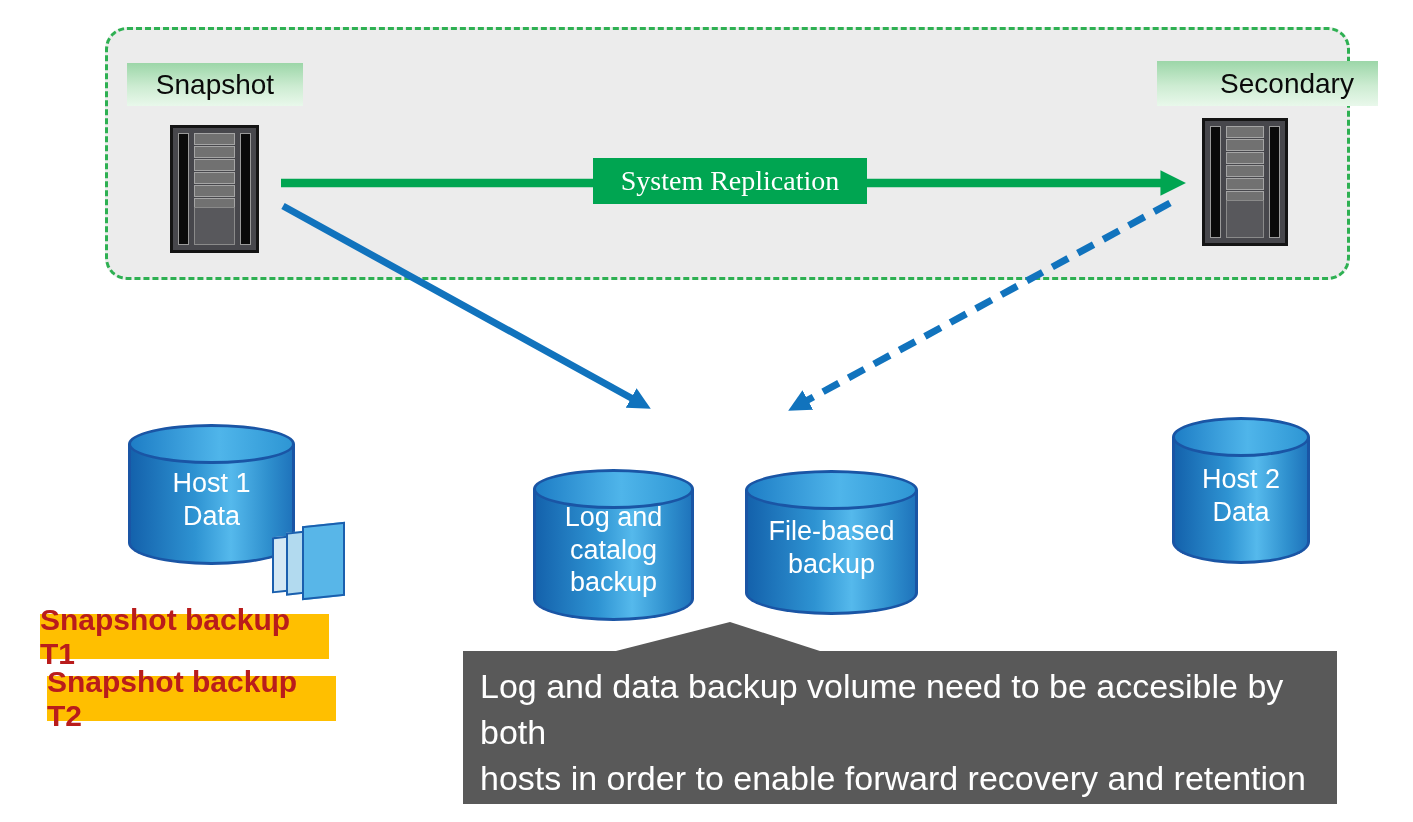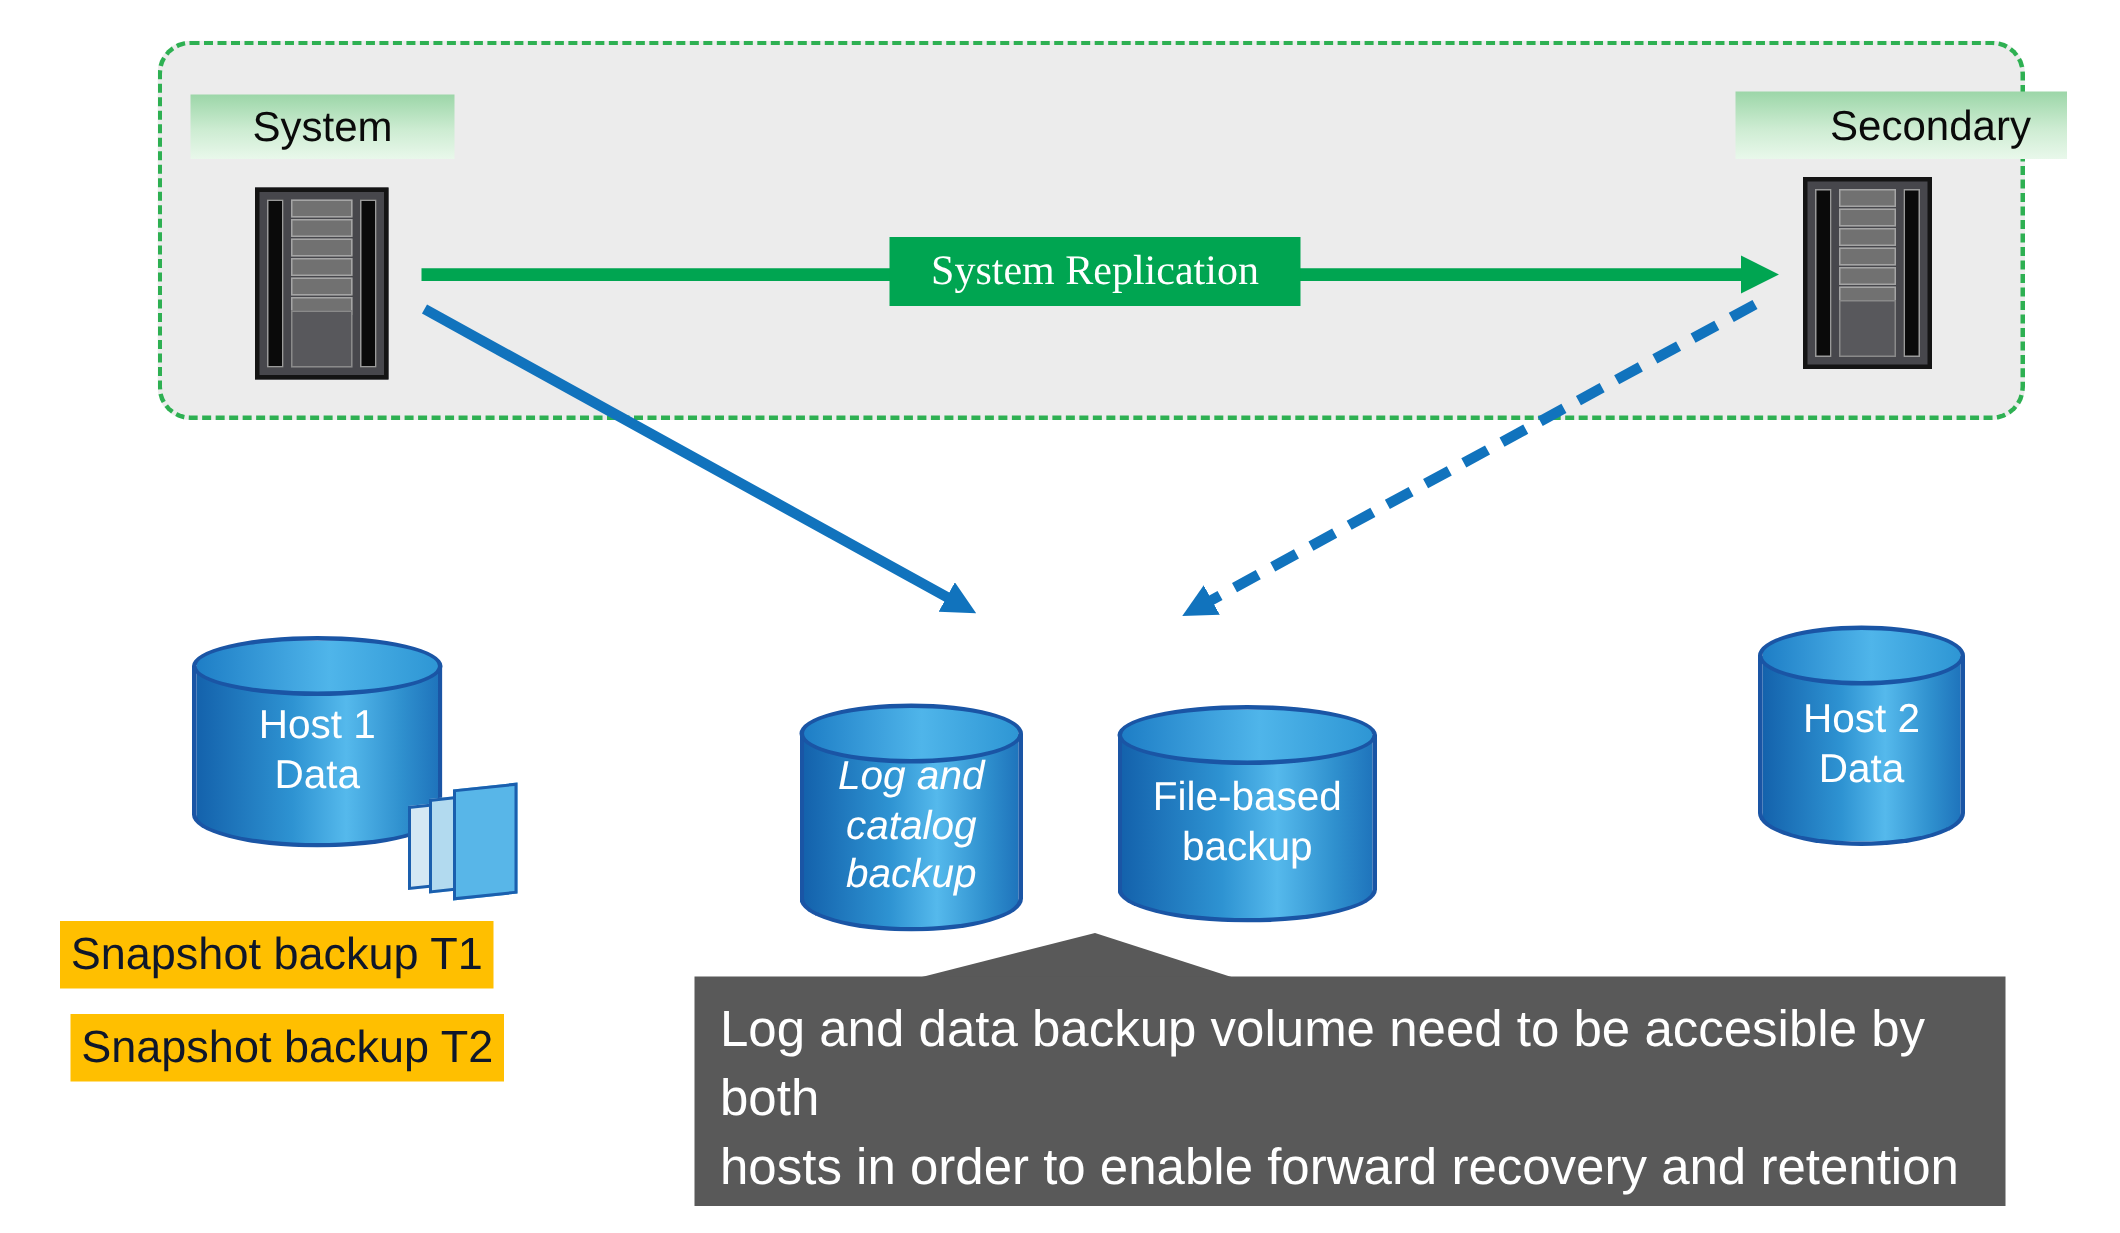--- a/index.html
+++ b/index.html
@@ -50,52 +50,52 @@
     background:linear-gradient(90deg,#1462AC 0%,#2E93D2 40%,#55B9EC 62%,#2F90CE 85%,#1F74BC 100%);
     border:3px solid #1A55A5;border-top:none;
     border-radius:0 0 50% 50% / 0 0 22px 22px;box-sizing:border-box;z-index:1;
   }
   .cyl-label{
     position:absolute;left:0;right:0;top:18px;bottom:8px;
     display:flex;align-items:center;justify-content:center;text-align:center;
     white-space:pre-line;font-size:27px;line-height:1.22;z-index:3;
   }
   .cyl-host1{left:128px;top:424px;width:167px;height:141px;}
-  .cyl-log{left:533px;top:469px;width:149px;height:152px;font-style:italic;}
+  .cyl-log{left:533px;top:469px;width:161px;height:152px;}
   .cyl-file{left:745px;top:470px;width:173px;height:145px;}
   .cyl-host2{left:1172px;top:417px;width:138px;height:147px;}
   
   .pages{position:absolute;left:272px;top:524px;width:80px;height:78px;z-index:4;}
   .page{position:absolute;border:2.5px solid #1A5FAE;transform:skewY(-6deg);box-sizing:border-box;}
   .page1{left:0;top:12px;width:26px;height:56px;background:#D3E8F4;}
   .page2{left:14px;top:7px;width:31px;height:63px;background:#B2DAEF;}
   .page3{left:30px;top:0;width:43px;height:74px;background:#58B6E8;}
   
   .orange-badge{
-    position:absolute;background:#FFBF00;color:#0f172a;
-    display:flex;align-items:center;justify-content:center;font-size:30px;z-index:3;
+    position:absolute;background:#FFBF00;color:#b91c1c;
+    display:flex;align-items:center;justify-content:center;font-size:30px;z-index:3;font-weight:bold;
   }
   .badge-t1{left:40px;top:614px;width:289px;height:45px;}
   .badge-t2{left:47px;top:676px;width:289px;height:45px;}
   
   .callout{
     position:absolute;left:463px;top:651px;width:874px;height:153px;
     background:#595959;color:#ffffff;box-sizing:border-box;
     padding:13px 16px 0 17px;font-size:34px;line-height:1.35;
     white-space:pre-line;z-index:3;
   }
 </style>
 </head>
 <body>
 
 <div class="stage">
 
   <div class="panel"></div>
 
-  <div class="green-badge badge-primary">System</div>
+  <div class="green-badge badge-primary">Snapshot</div>
   <div class="green-badge badge-secondary">Secondary</div>
 
   <div class="server server-primary">
     <div class="rail rail-left"></div>
     <div class="rail rail-right"></div>
     <div class="mid">
       <div class="slat"></div>
       <div class="slat"></div>
       <div class="slat"></div>
       <div class="slat"></div>

